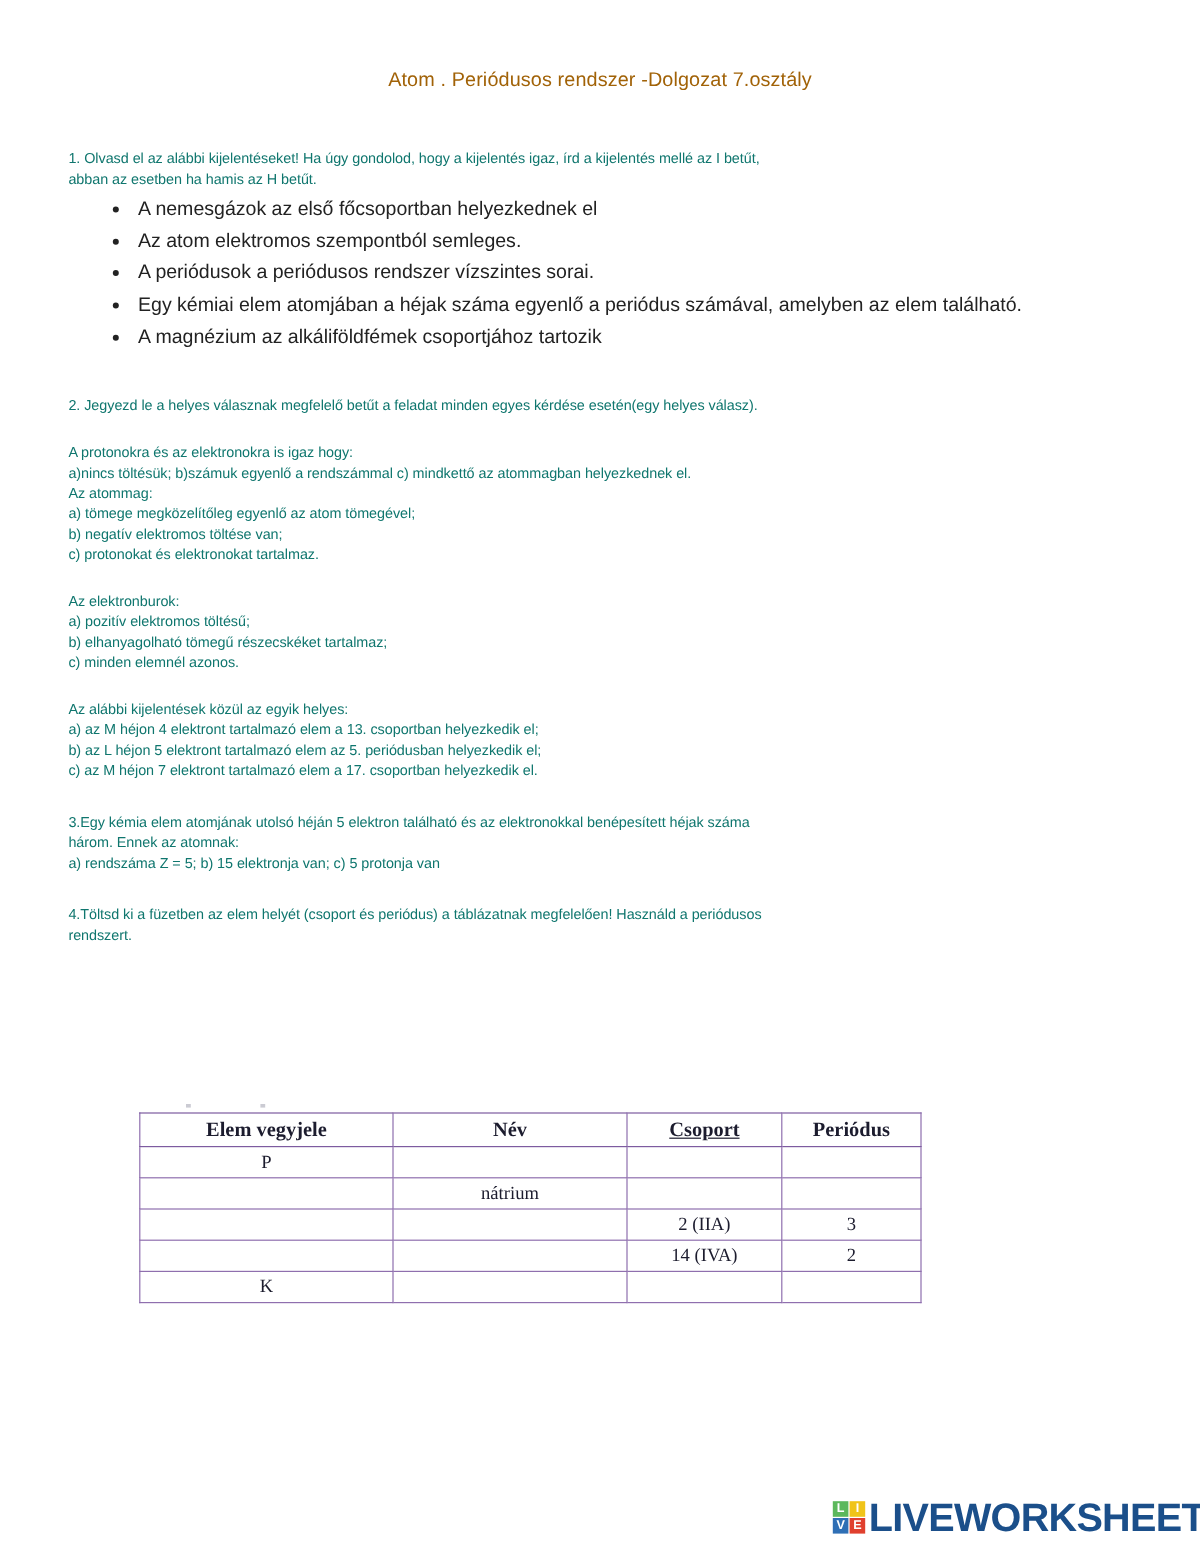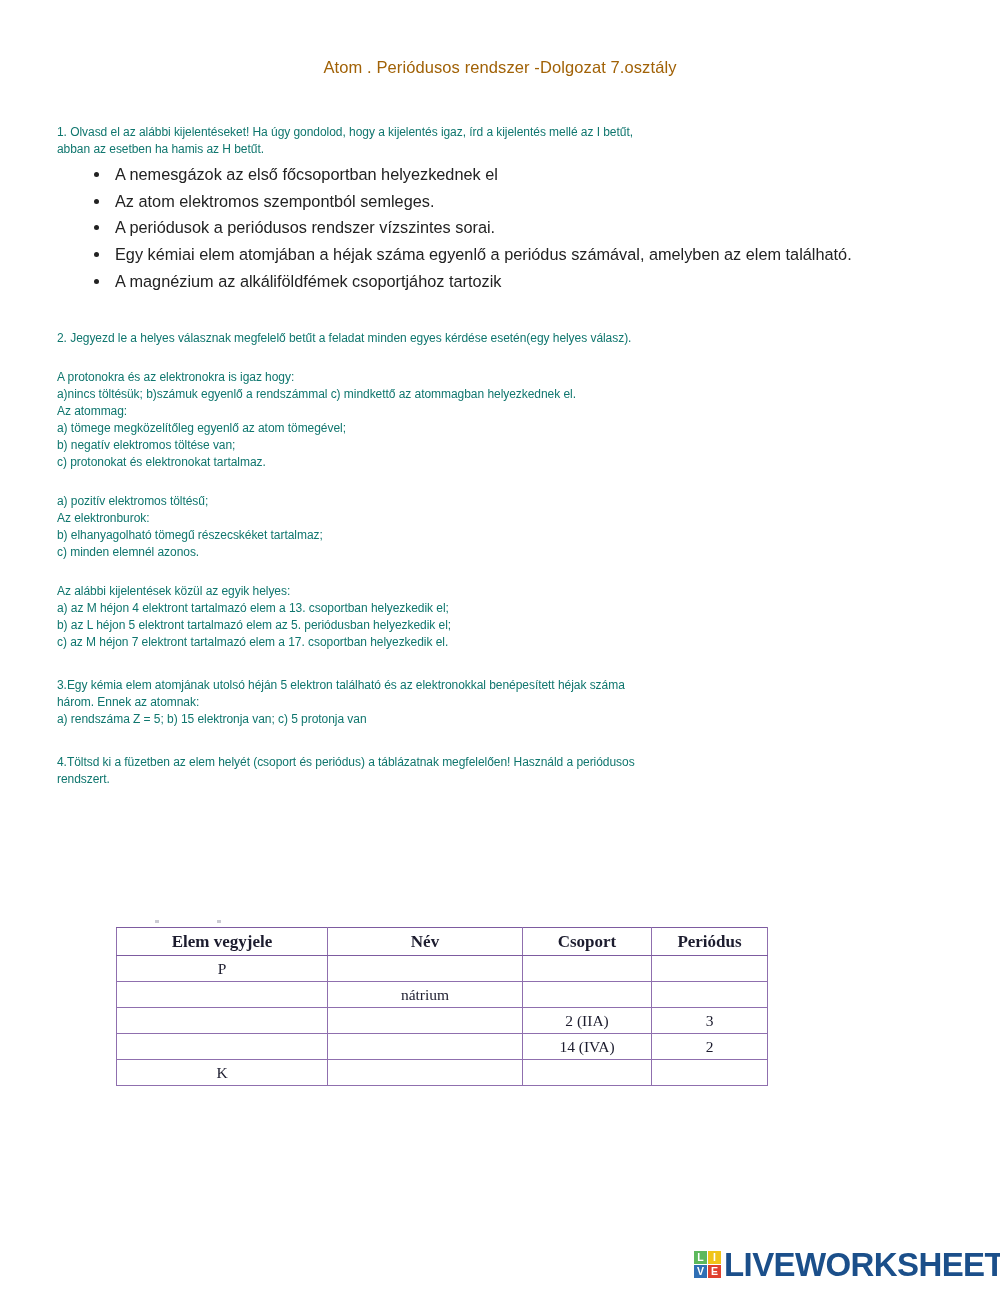--- a/index.html
+++ b/index.html
@@ -107,21 +107,21 @@
     height: 28px;
     border-bottom: 1.5px solid #7d5ba0;
   }
   table.fill-table thead tr th { border-top: 1.5px solid #7d5ba0; }
   table.fill-table td {
     font-size: 15.5px;
     font-weight: normal;
   }
   .col-sym { width: 211px; }
   .col-name { width: 195px; }
-  .col-group { width: 129px; }
+  .col-group { width: 129px; text-decoration: underline; }
   .col-period { width: 116px; }
 
   
   .tick {
     position: absolute;
     width: 4px;
     height: 3px;
     background: #b9b9c4;
     opacity: .75;
   }
@@ -202,22 +202,22 @@
       <p class="para">
         <span class="line"> Az atommag:</span>
         <span class="line">a) tömege megközelítőleg egyenlő az atom tömegével;</span>
         <span class="line">b) negatív elektromos töltése van;</span>
         <span class="line">c) protonokat és elektronokat tartalmaz.</span>
       </p>
 
       <div class="spacer-md"></div>
 
       <p class="para">
+        <span class="line">Az elektronburok:</span>
         <span class="line">a) pozitív elektromos töltésű;</span>
-        <span class="line">Az elektronburok:</span>
         <span class="line">b) elhanyagolható tömegű részecskéket tartalmaz;</span>
         <span class="line">c) minden elemnél azonos.</span>
       </p>
 
       <div class="spacer-md"></div>
 
       <p class="para">
         <span class="line">  Az alábbi kijelentések közül az egyik helyes:</span>
         <span class="line">a) az M héjon 4 elektront tartalmazó elem a 13. csoportban helyezkedik el;</span>
         <span class="line">b) az L héjon 5 elektront tartalmazó elem az 5. periódusban helyezkedik el;</span>

